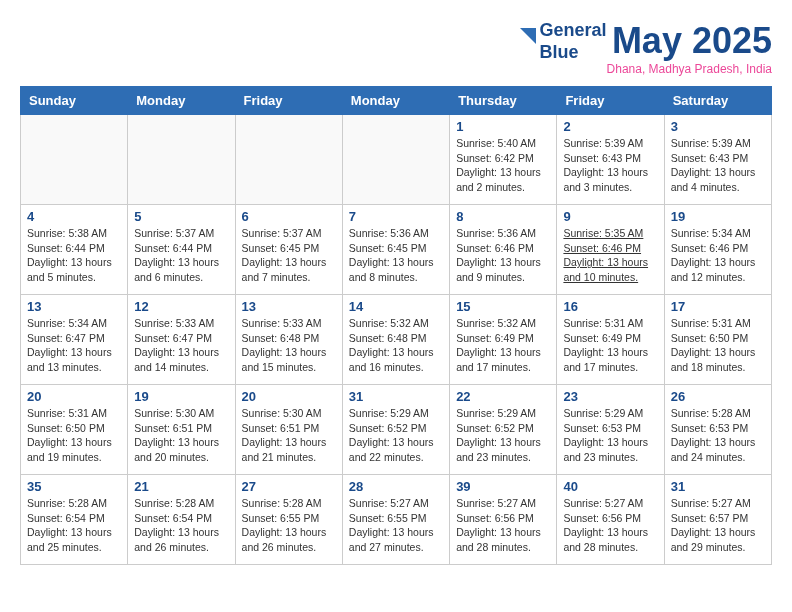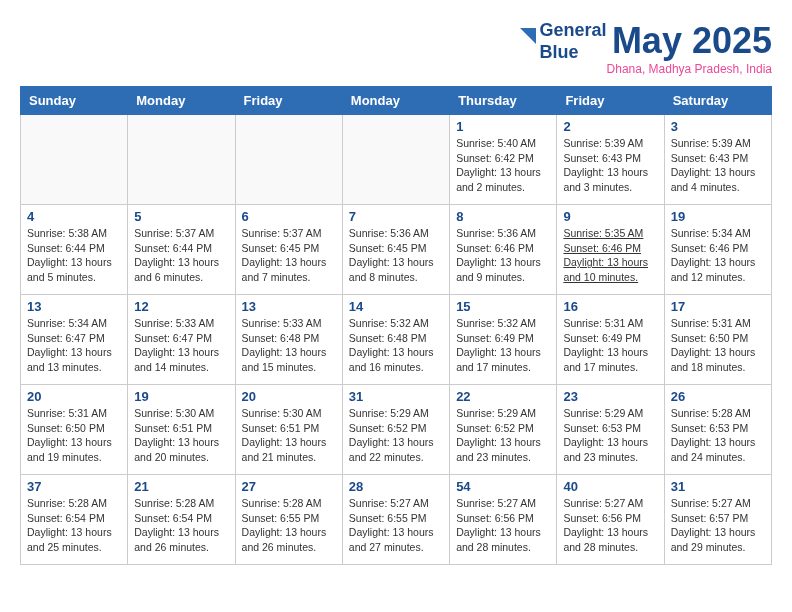--- a/index.html
+++ b/index.html
@@ -294,21 +294,21 @@
         <td>
           <span class="day-num">26</span>
           <div class="day-info" style="white-space: pre-line;">Sunrise: 5:28 AM
 Sunset: 6:53 PM
 Daylight: 13 hours
 and 24 minutes.</div>
         </td>
       </tr>
       <tr class="week-row">
         <td>
-          <span class="day-num">37</span>
+          <span class="day-num">35</span>
           <div class="day-info" style="white-space: pre-line;">Sunrise: 5:28 AM
 Sunset: 6:54 PM
 Daylight: 13 hours
 and 25 minutes.</div>
         </td>
         <td>
           <span class="day-num">21</span>
           <div class="day-info" style="white-space: pre-line;">Sunrise: 5:28 AM
 Sunset: 6:54 PM
 Daylight: 13 hours
@@ -322,21 +322,21 @@
 and 26 minutes.</div>
         </td>
         <td>
           <span class="day-num">28</span>
           <div class="day-info" style="white-space: pre-line;">Sunrise: 5:27 AM
 Sunset: 6:55 PM
 Daylight: 13 hours
 and 27 minutes.</div>
         </td>
         <td>
-          <span class="day-num">54</span>
+          <span class="day-num">39</span>
           <div class="day-info" style="white-space: pre-line;">Sunrise: 5:27 AM
 Sunset: 6:56 PM
 Daylight: 13 hours
 and 28 minutes.</div>
         </td>
         <td>
           <span class="day-num">40</span>
           <div class="day-info" style="white-space: pre-line;">Sunrise: 5:27 AM
 Sunset: 6:56 PM
 Daylight: 13 hours

